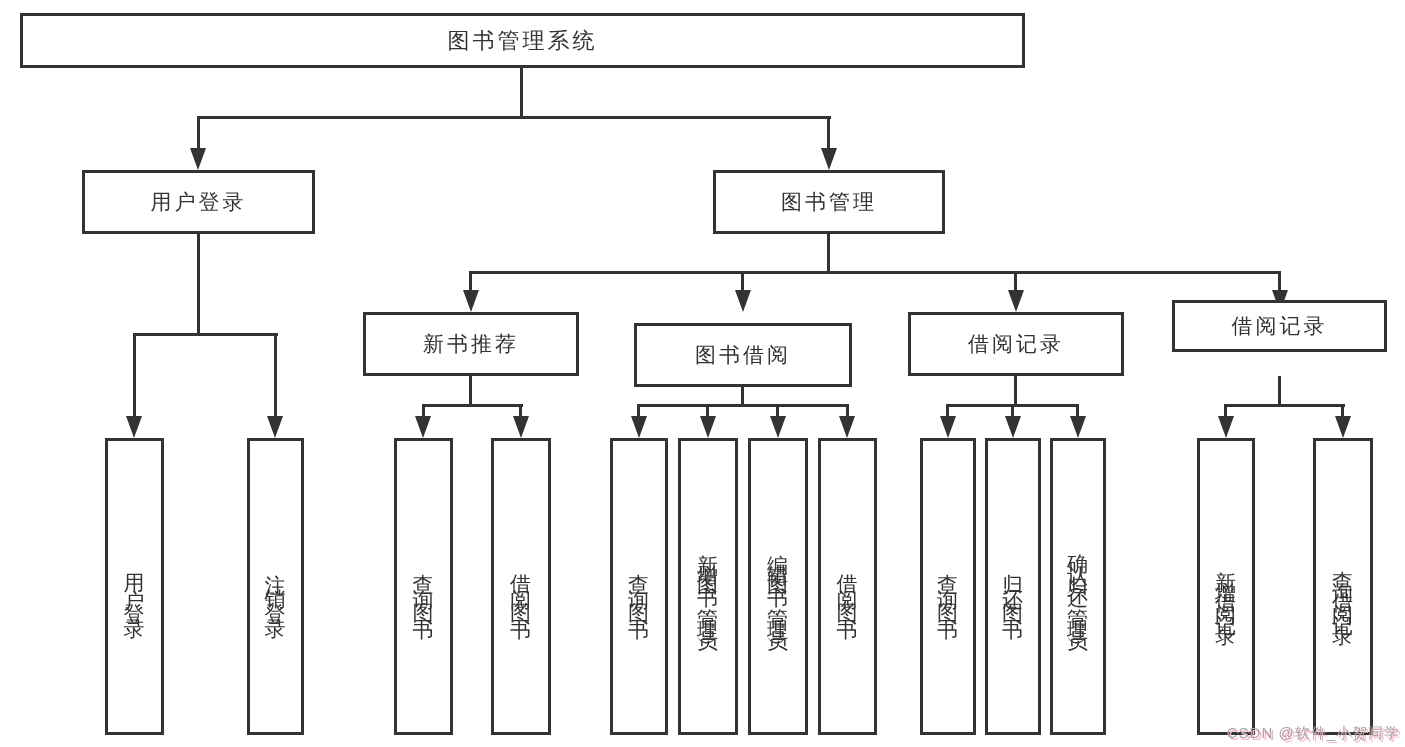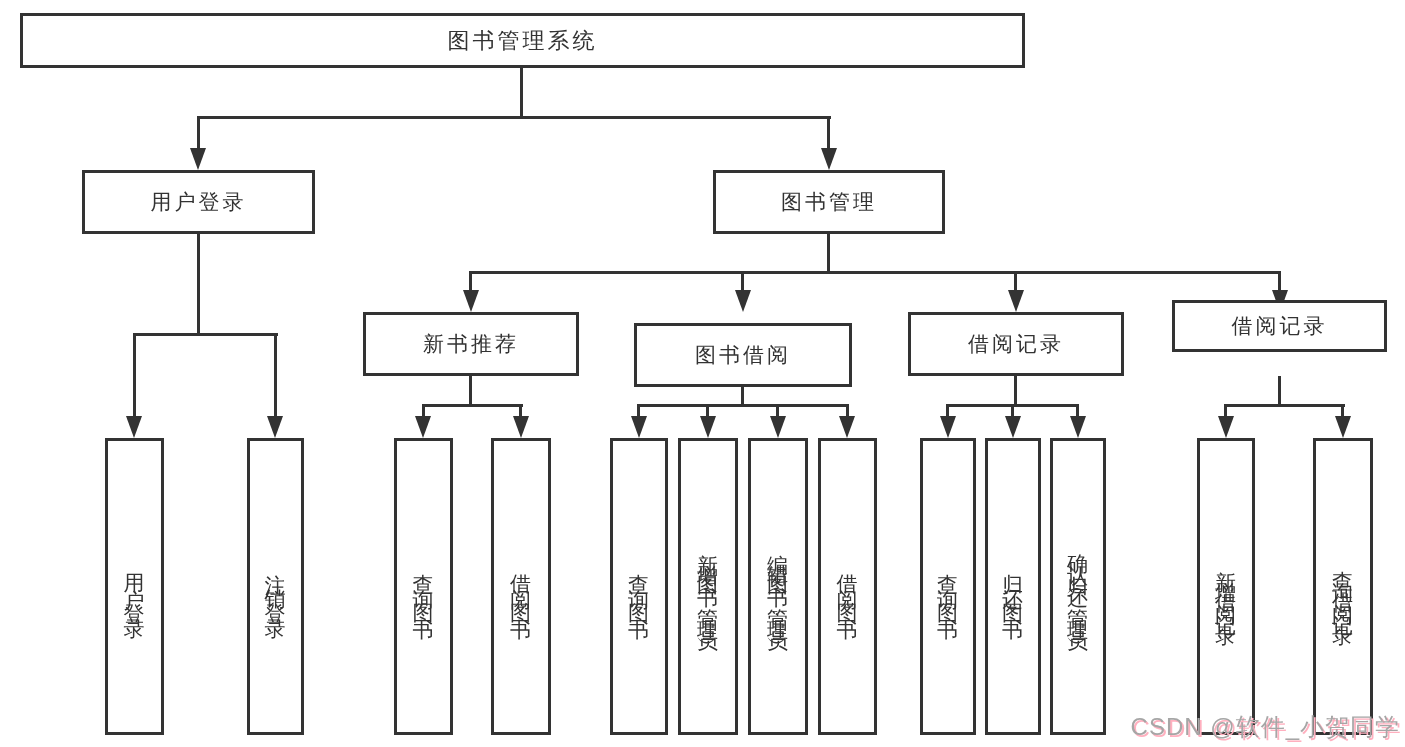--- a/index.html
+++ b/index.html
@@ -43,21 +43,21 @@
   .hl{height:3px;}
   .vl{width:3px;}
   .ar{
     position:absolute;width:0;height:0;z-index:1;
     border-left:8px solid transparent;
     border-right:8px solid transparent;
     border-top:22px solid var(--line);
   }
   .watermark{
     position:absolute;right:5px;bottom:4px;
-    font-size:24px;color:var(--wm);
+    font-size:15px;color:var(--wm);
     text-shadow:2px 2px 0 var(--wm-shadow);
     letter-spacing:1px;
     z-index:5;
     white-space:nowrap;
   }
 </style>
 </head>
 <body>
 
 <div id="canvas">

